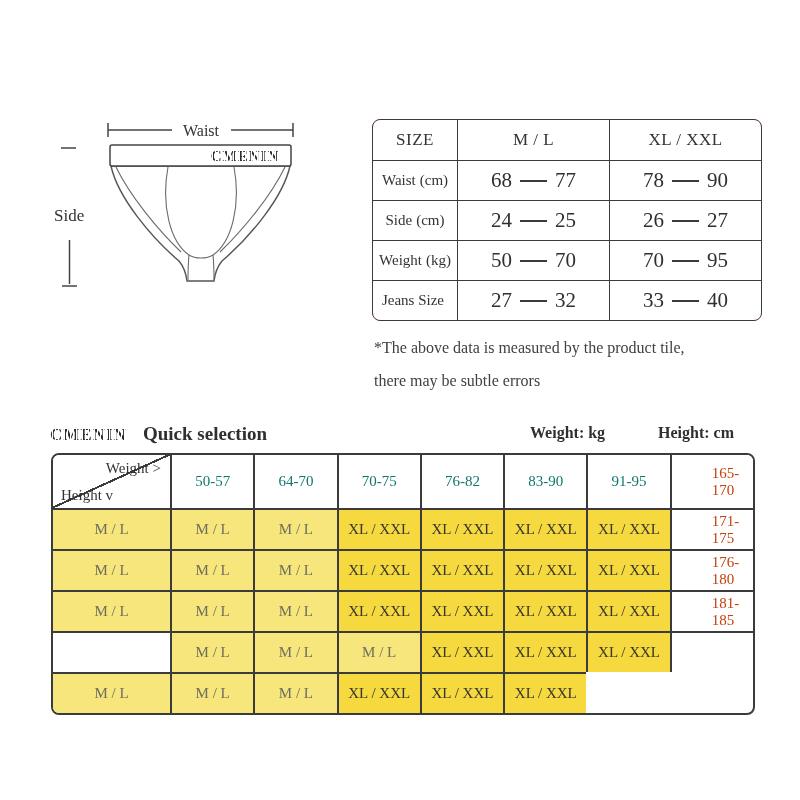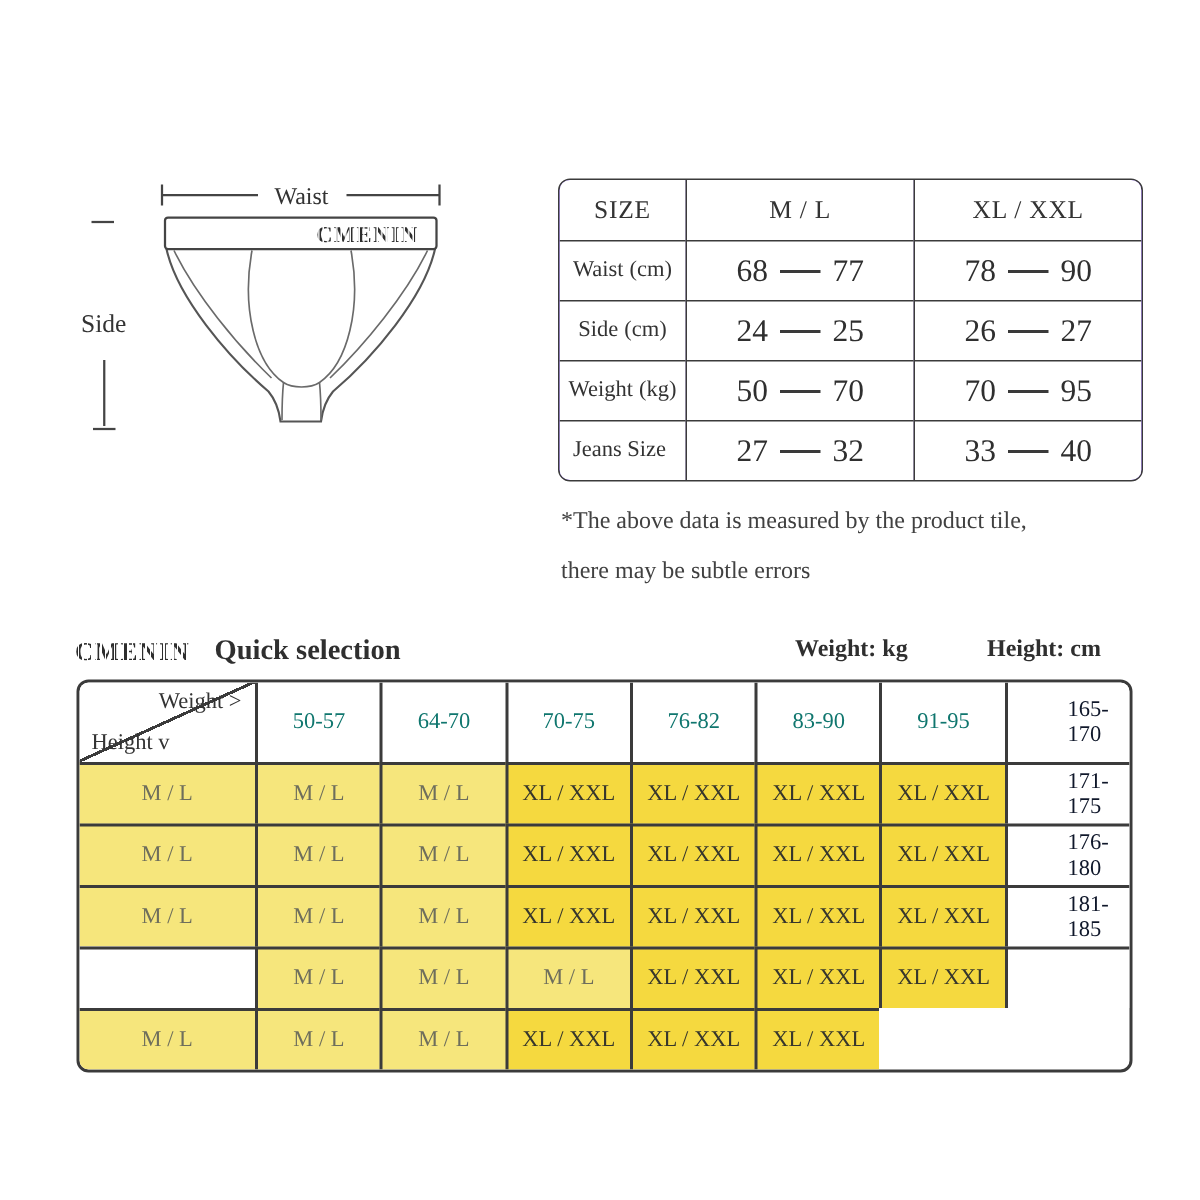--- a/index.html
+++ b/index.html
@@ -9,21 +9,21 @@
   }
 
   
   .diagram{position:absolute;left:30px;top:100px;width:330px;height:220px;}
 
   
   .size-table{
     position:absolute;left:372px;top:119px;
     display:grid;grid-template-columns:84px 152px 152px;grid-auto-rows:40px;
     border:1.5px solid var(--border,#3b3b3b);border-radius:8px;overflow:hidden;
-    background:#8b5cf6;box-sizing:content-box;
+    background:#be185d;box-sizing:content-box;
   }
   .size-table > div{
     display:flex;align-items:center;justify-content:center;
     border-left:1.5px solid var(--border,#3b3b3b);
     border-top:1.5px solid var(--border,#3b3b3b);
     background:#fff;
   }
   .size-table > div:nth-child(3n+1){border-left:none;}
   .size-table > div:nth-child(-n+3){border-top:none;}
   .st-head{font-size:17px;color:#333;letter-spacing:.5px;}
@@ -61,21 +61,21 @@
   }
   .qs-grid > div{
     display:flex;align-items:center;justify-content:center;
     border-left:2px solid var(--border,#3b3b3b);
     border-top:2px solid var(--border,#3b3b3b);
     background:#fff;font-size:15px;
   }
   .qs-grid > div:nth-child(8n+1){border-left:none;}
   .qs-grid > div:nth-child(-n+8){border-top:none;}
   .qs-head{font-size:16px;color:#0f766e;}
-  .qs-rowlabel{font-size:16px;color:#0f172a;padding-left:40px;}
+  .qs-rowlabel{font-size:16px;color:#c2410c;padding-left:40px;}
   .qs-corner{
     position:relative;
     background-image:linear-gradient(to bottom right,
       rgba(0,0,0,0) calc(50% - 1.5px),
       var(--border,#3b3b3b) calc(50% - 1.5px),
       var(--border,#3b3b3b) calc(50% + .5px),
       rgba(0,0,0,0) calc(50% + .5px)) !important;
   }
   .corner-w{position:absolute;top:5px;right:9px;font-size:15px;color:#333;}
   .corner-h{position:absolute;bottom:4px;left:8px;font-size:15px;color:#333;}

